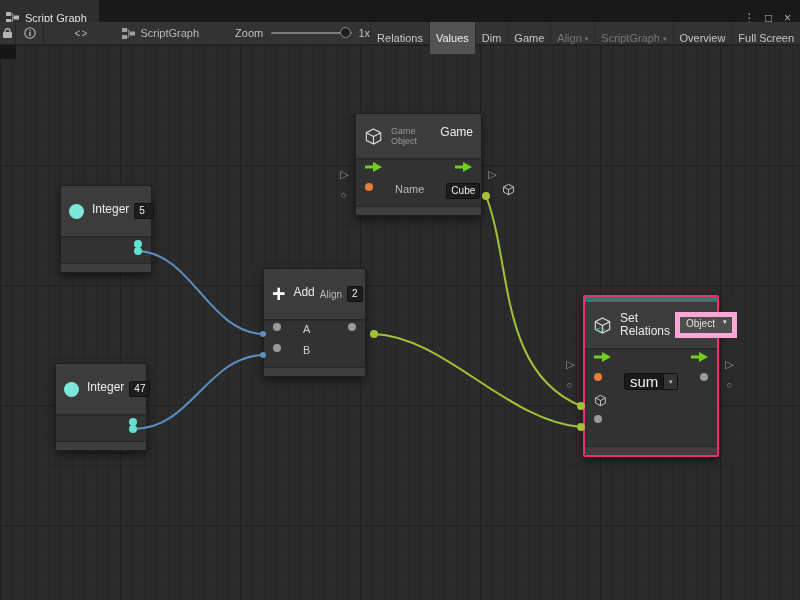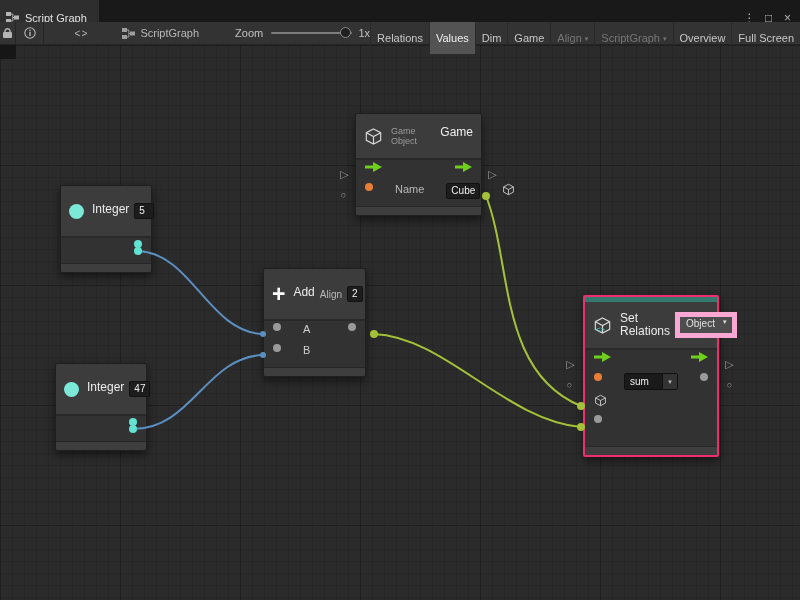--- a/index.html
+++ b/index.html
@@ -62,21 +62,21 @@
   .int-icon{width:15px;height:15px;border-radius:50%;background:#7be8d8;flex:0 0 auto}
   .plus{font-size:23px;color:#fff;font-weight:bold;line-height:20px;width:18px;text-align:center}
   .pdot{width:8px;height:8px;border-radius:50%;background:#9a9a9a;flex:0 0 auto}
   .pdot.teal{background:#63e2d2}
   .pdot.orange{background:#e87e35}
   .right{margin-left:auto}
   .icon-wrap{display:flex;align-items:center;justify-content:center;flex:0 0 auto}
 
   .scope-dd{display:inline-flex;align-items:flex-start;gap:5px;background:#4d4d4d;border:5px solid #f9a8d4;border-radius:0;padding:1px 6px;font-size:10px;color:#e0e0e0;width:max-content}
   .var-dd{display:flex;align-items:stretch;height:17px;border:1px solid #101010;border-radius:2px;overflow:hidden;width:76px}
-  .var-dd-text{flex:1;background:#1a1a1a;color:#eee;font-size:10px;padding:0 5px;display:flex;align-items:center}
+  .var-dd-text{flex:1;background:#1a1a1a;color:#eee;font-size:15px;padding:0 5px;display:flex;align-items:center}
   .var-dd-btn{width:15px;background:#333;border-left:1px solid #101010;display:flex;align-items:center;justify-content:center;color:#bbb}
   .var-dd-btn .caret{margin-left:0}
 
   
   .wires{position:absolute;left:0;top:0;z-index:3;pointer-events:none}
   .marker{position:absolute;color:#9a9a9a;font-size:11px;line-height:13px;width:13px;text-align:center;z-index:3}
   .marker.circ{font-size:9px}
 </style>
 </head>
 <body>

